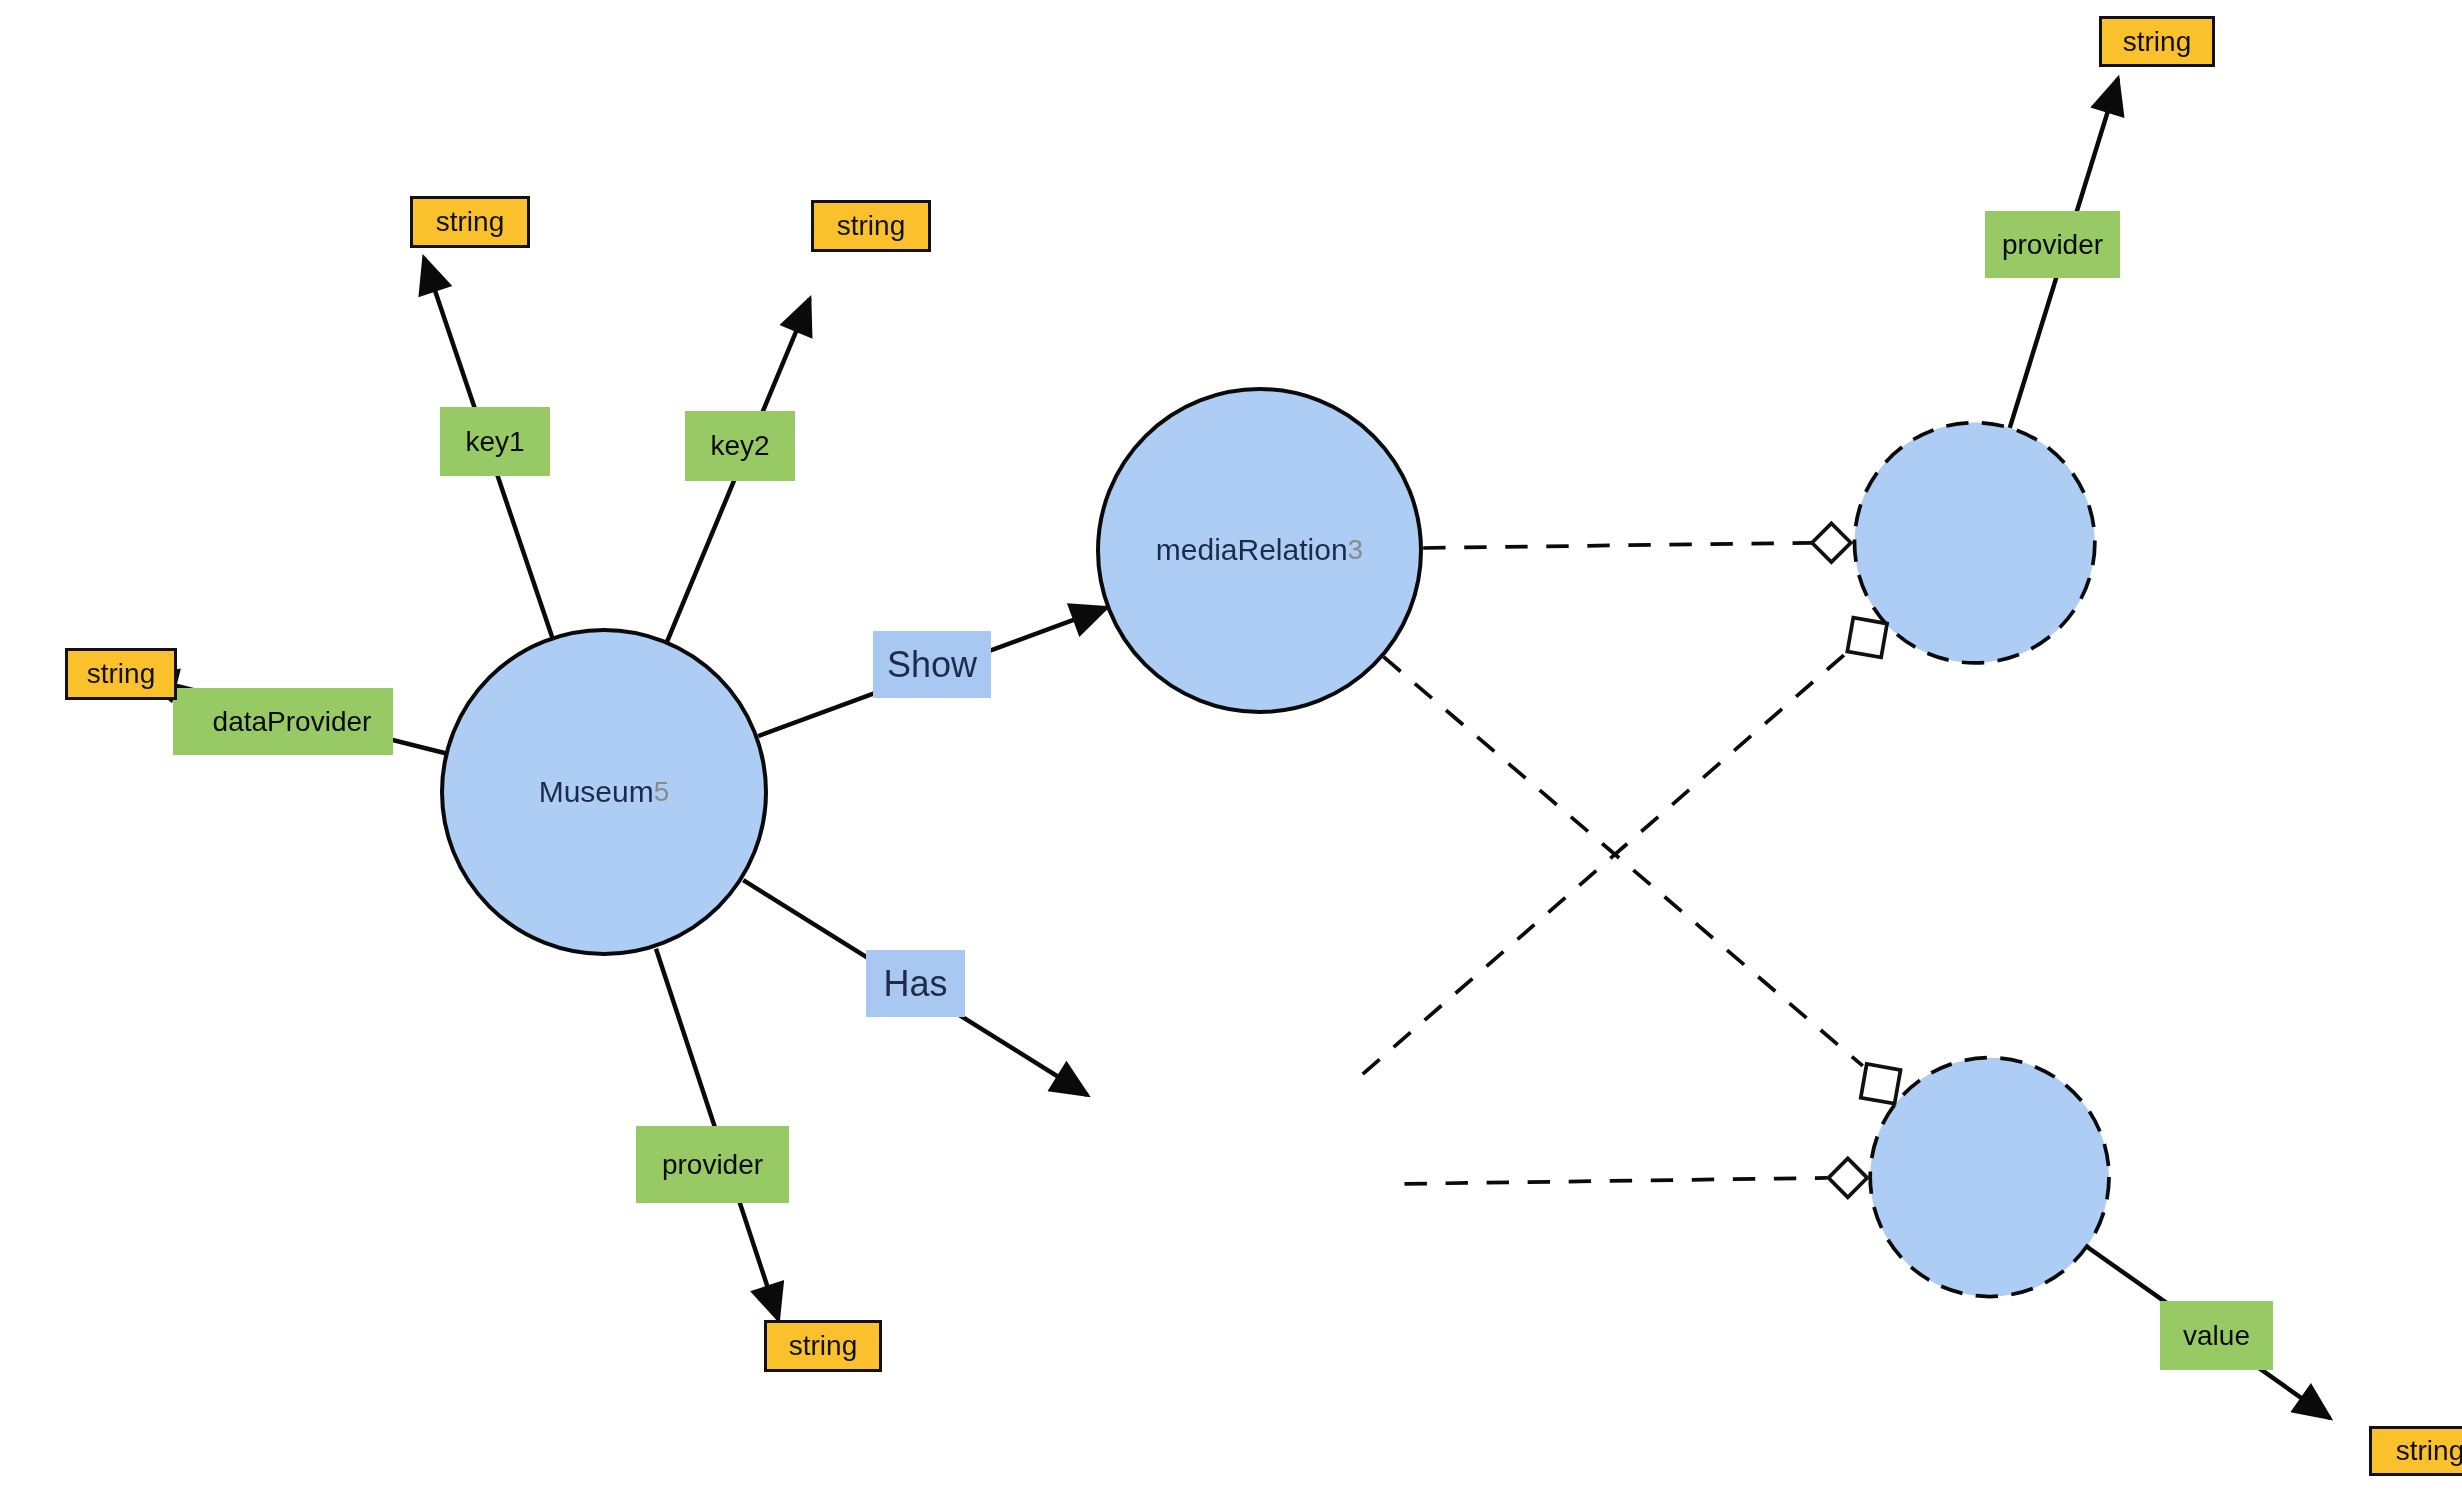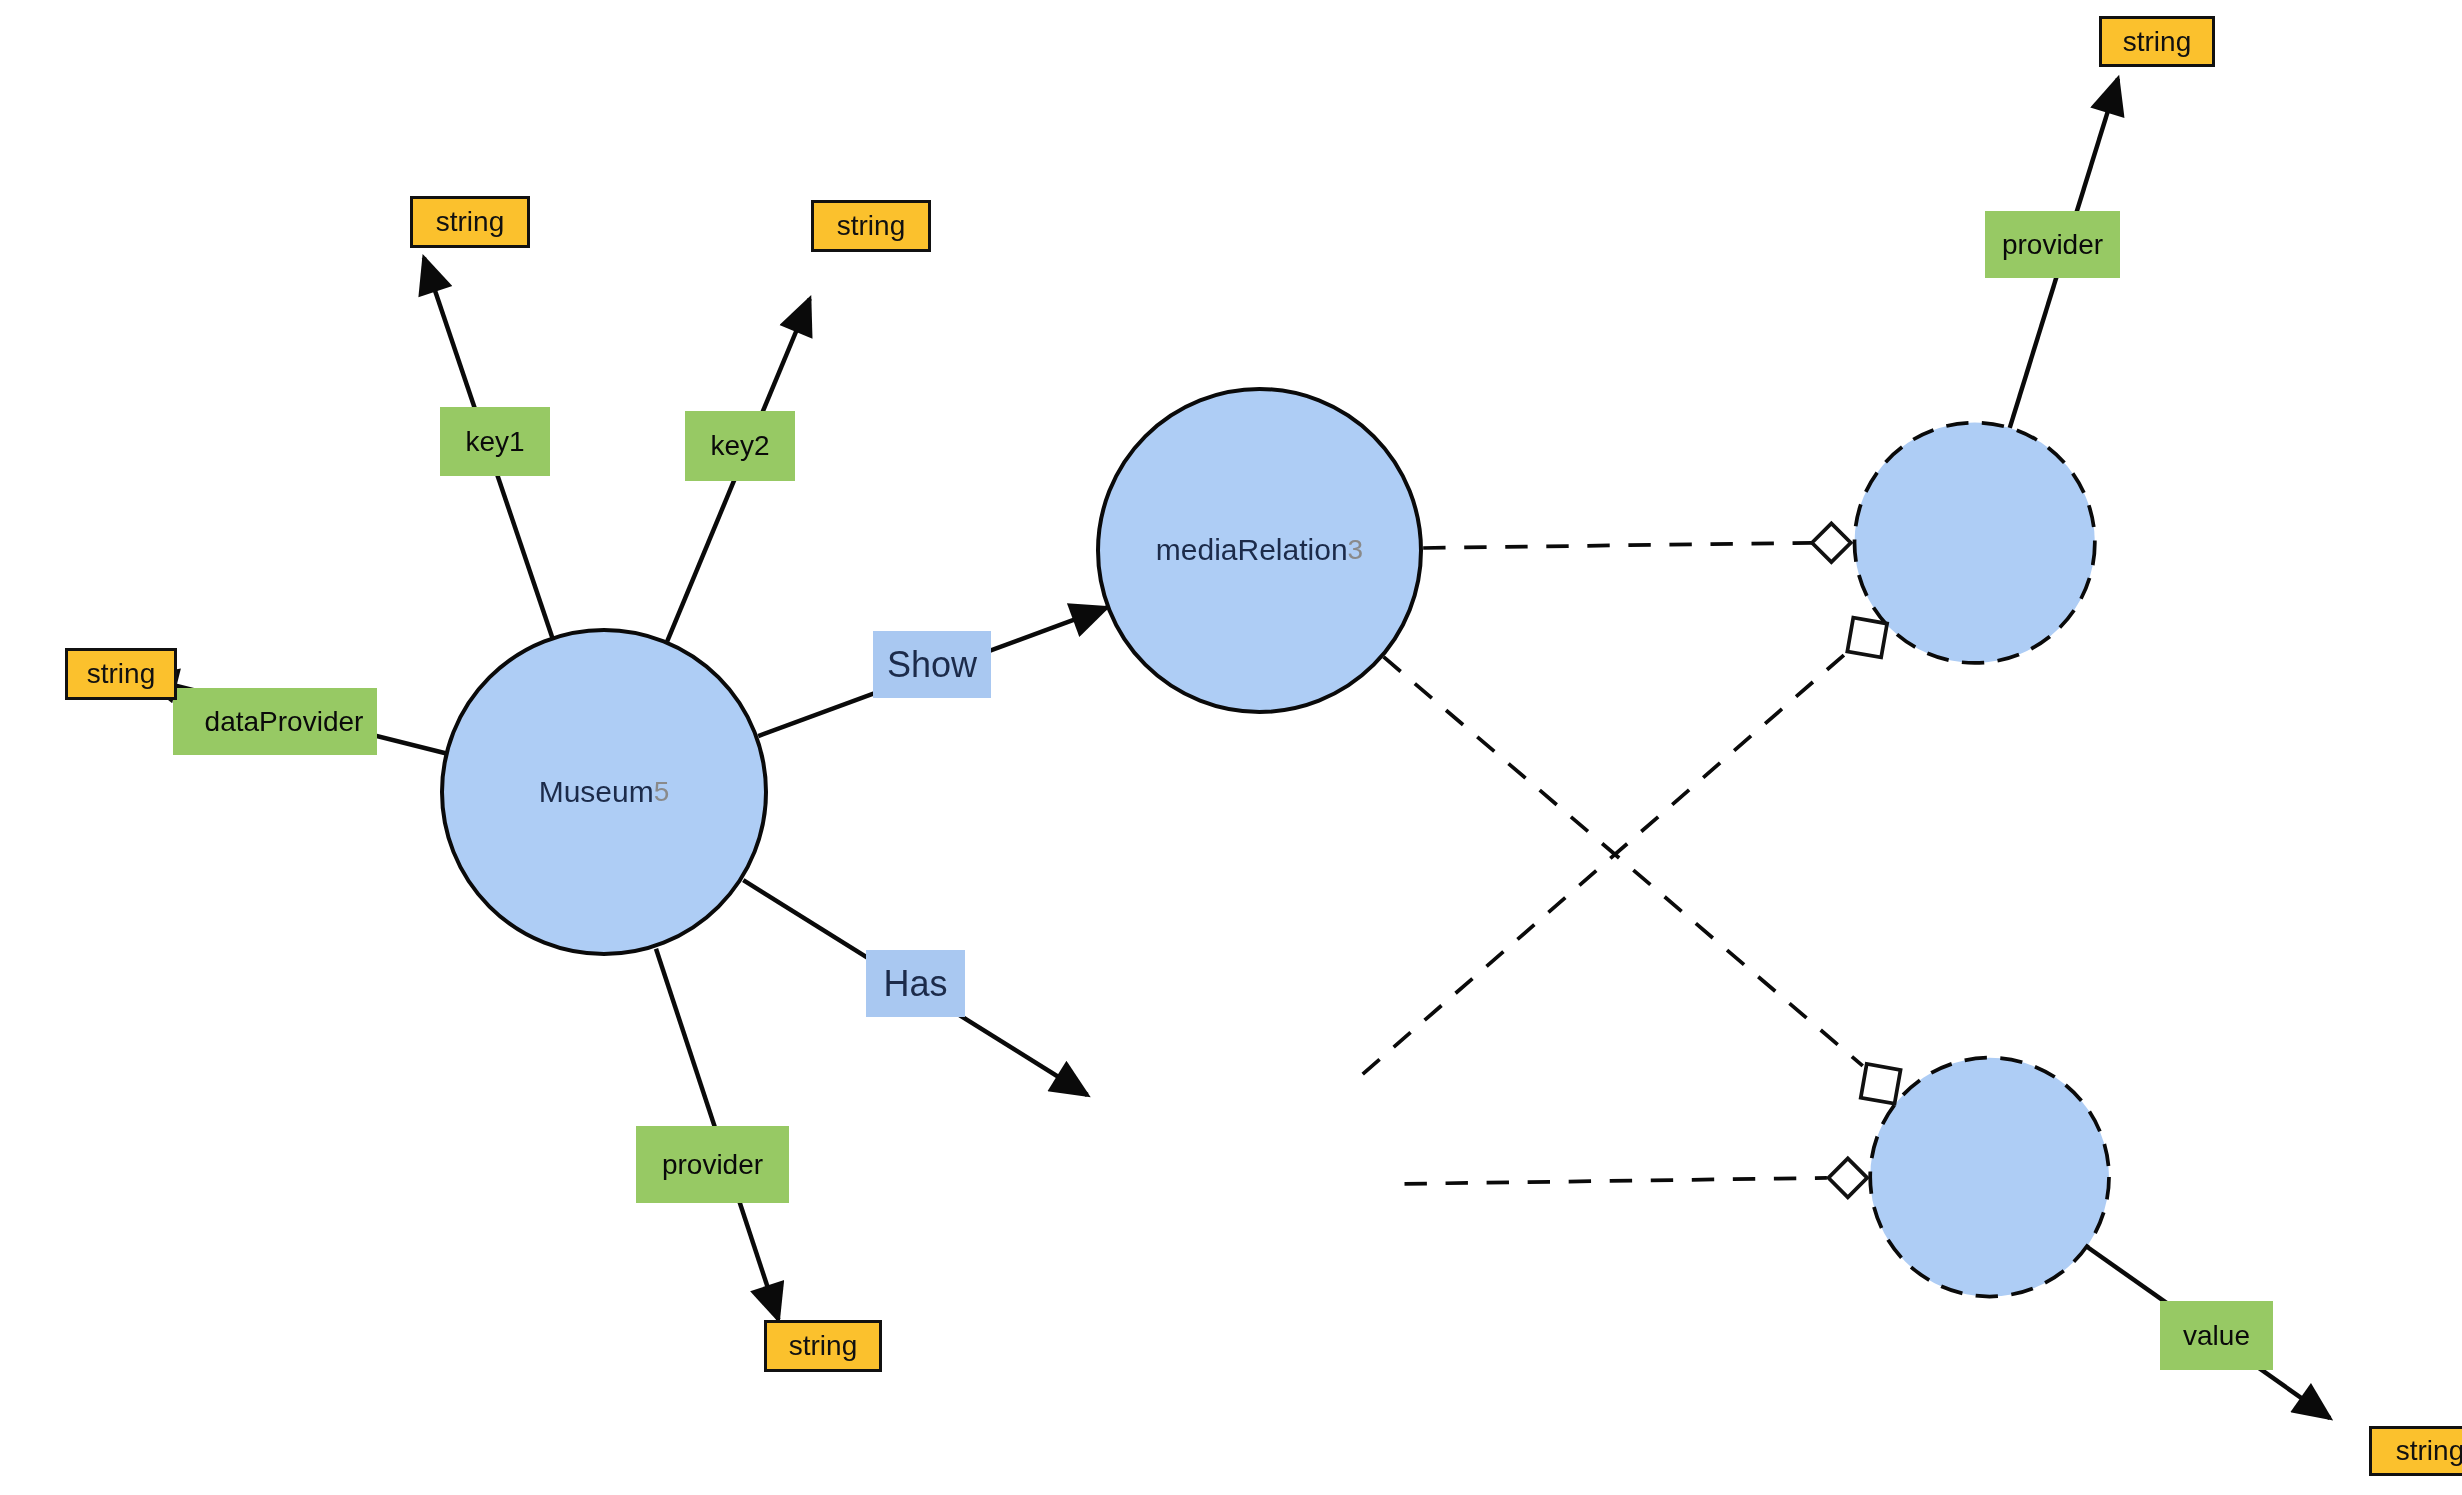--- a/index.html
+++ b/index.html
@@ -109,21 +109,21 @@
   </div>
 
   <div class="node" style="left:1096px; top:387px; width:327px; height:327px;">
     <div class="node-label">mediaRelation</div>
     <div class="node-count">3</div>
   </div>
 
 
   <div class="attr-label" style="left:440px; top:407px; width:110px; height:69px;">key1</div>
   <div class="attr-label" style="left:685px; top:411px; width:110px; height:70px;">key2</div>
-  <div class="attr-label" style="left:173px; top:688px; width:204px; height:67px;padding-left:18px;">dataProvider</div>
+  <div class="attr-label" style="left:173px; top:688px; width:220px; height:67px;padding-left:18px;">dataProvider</div>
   <div class="attr-label" style="left:636px; top:1102px; width:153px; height:77px;margin-top:24px;">provider</div>
   <div class="attr-label" style="left:1985px; top:211px; width:135px; height:67px;">provider</div>
   <div class="attr-label" style="left:2160px; top:1301px; width:113px; height:69px;">value</div>
 
   <div class="edge-label" style="left:873px; top:631px; width:118px; height:67px;">Show</div>
   <div class="edge-label" style="left:866px; top:950px; width:99px; height:67px;">Has</div>
 
   <div class="type-box" style="left:366px; top:196px; width:120px; height:52px;">string</div>
   <div class="type-box" style="left:767px; top:200px; width:120px; height:52px;">string</div>
   <div class="type-box" style="left:21px; top:648px; width:112px; height:52px;">string</div>

